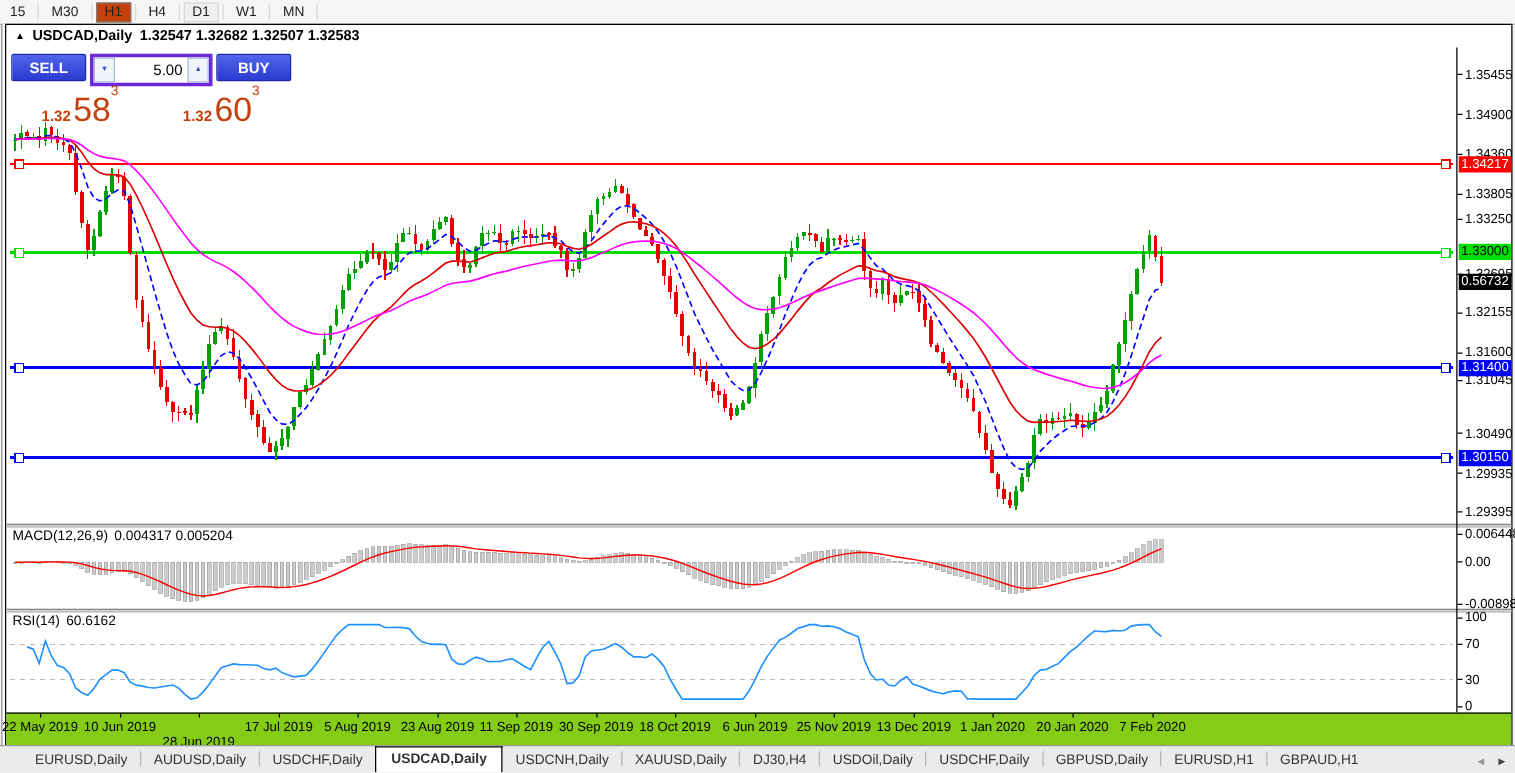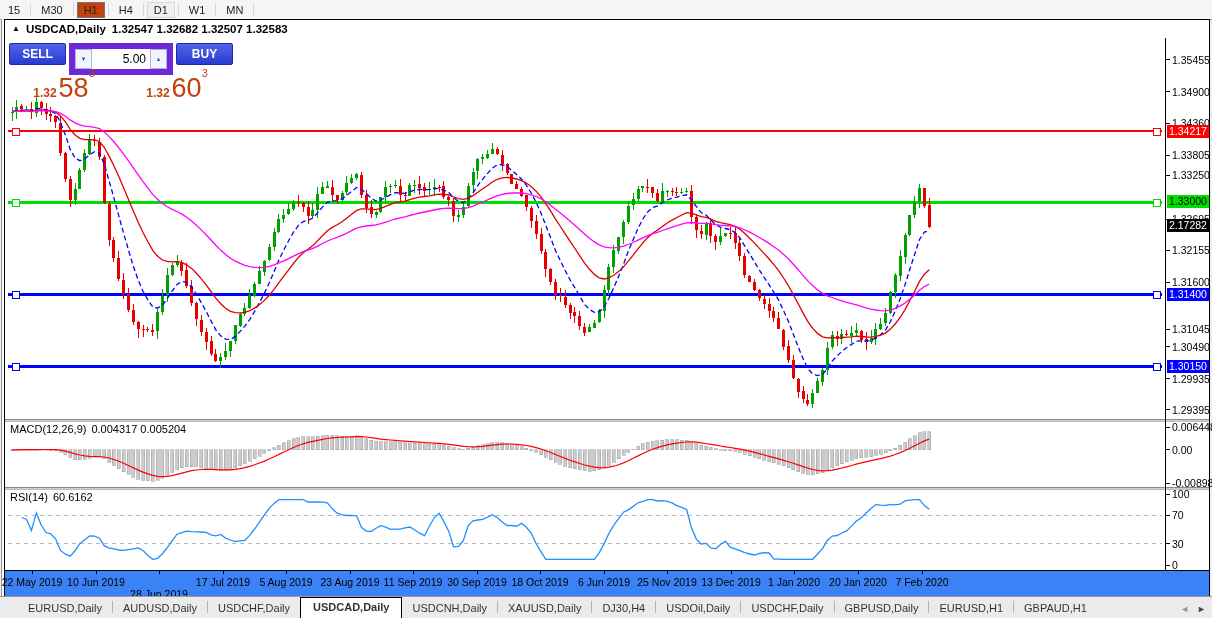--- a/index.html
+++ b/index.html
@@ -26,30 +26,30 @@
   #rsi-panel{position:absolute;left:0;top:470px;width:1160px;height:79px;}
   .ind-label{position:absolute;left:5px;top:1px;font-size:11px;color:#000;white-space:nowrap;z-index:5;}
   .ind-label span{margin-right:5px;}
   #price-axis{position:absolute;left:1160px;top:18px;width:43px;height:532px;
               border-left:1px solid #000;font-size:10.5px;color:#000;}
   .ptick{position:absolute;left:0;display:flex;align-items:center;height:12px;white-space:nowrap;}
   .ptick .dash{width:4px;height:1px;background:#000;margin-right:2px;flex:0 0 auto;}
   .flag{position:absolute;left:1px;height:13px;line-height:13px;padding:0 2px;font-size:10.5px;
         white-space:nowrap;z-index:6;}
   #date-axis{position:absolute;left:0;right:0;top:550px;height:25px;border-top:1px solid #000;
-             font-size:10.5px;color:#000;background:#3b82f6;}
+             font-size:10.5px;color:#000;background:#84cc16;}
   .date-tick{position:absolute;top:0;width:1px;height:3px;background:#000;}
   .date-label{position:absolute;top:5px;transform:translateX(-50%);white-space:nowrap;}
   
   #trade-panel{position:absolute;left:4px;top:23px;width:224px;height:59px;z-index:10;}
   .tp-row1{display:flex;height:22px;gap:3px;}
   .tp-btn{width:63px;height:22px;border:1px solid #1c2aa8;border-radius:2px;color:#fff;
           font-size:12px;font-weight:bold;background:linear-gradient(#5065ea,#2a3bd0);
           padding:0;cursor:pointer;font-family:"Liberation Sans",sans-serif;}
-  .tp-spin{flex:1;display:flex;height:20px;border:6px solid #6d28d9;background:#fff;align-items:stretch;}
+  .tp-spin{flex:1;display:flex;height:20px;border:3px solid #6d28d9;background:#fff;align-items:stretch;}
   .tp-stepbtn{width:17px;border:1px solid #aab6de;background:#f2f4fb;color:#3355cc;font-size:6px;
               line-height:6px;padding:0;cursor:pointer;}
   .tp-vol{flex:1;border:none;outline:none;font-size:12px;text-align:right;padding:0 4px;width:50px;
           font-family:"Liberation Sans",sans-serif;}
   .tp-row2{display:flex;gap:3px;margin-top:2px;}
   .tp-price{width:110px;height:34px;border-radius:2px;background:linear-gradient(#395b8e6 -60%,#2336d2 40%,#1726b0);
             color:#c2410c;display:flex;align-items:flex-end;justify-content:center;padding-bottom:2px;cursor:pointer;}
   .tp-small{font-size:12px;font-weight:bold;margin-right:2px;line-height:15px;}
   .tp-big{font-size:27px;line-height:25px;}
   .tp-sup{font-size:11px;line-height:11px;align-self:flex-start;margin-top:1px;border-bottom:1px solid #fff;}
@@ -731,41 +731,41 @@
           <span>1.32695</span>
         </div>
         <div class="ptick" style="top: 206.439px;">
           <span class="dash"></span>
           <span>1.32155</span>
         </div>
         <div class="ptick" style="top: 238.481px;">
           <span class="dash"></span>
           <span>1.31600</span>
         </div>
-        <div class="ptick" style="top: 285px;">
+        <div class="ptick" style="top: 260px;">
           <span class="dash"></span>
           <span>1.31045</span>
         </div>
         <div class="ptick" style="top: 302.565px;">
           <span class="dash"></span>
           <span>1.30490</span>
         </div>
         <div class="ptick" style="top: 334.607px;">
           <span class="dash"></span>
           <span>1.29935</span>
         </div>
         <div class="ptick" style="top: 365.783px;">
           <span class="dash"></span>
           <span>1.29395</span>
         </div>
         <div class="flag" style="top: 86.8922px; background: rgb(255, 0, 0); color: rgb(255, 255, 255);">1.34217</div>
         <div class="flag" style="top: 157.154px; background: rgb(0, 221, 0); color: rgb(0, 0, 0);">1.33000</div>
         <div class="flag" style="top: 249.528px; background: rgb(0, 0, 255); color: rgb(255, 255, 255);">1.31400</div>
         <div class="flag" style="top: 321.694px; background: rgb(0, 0, 255); color: rgb(255, 255, 255);">1.30150</div>
-        <div class="flag" style="top: 181.229px; background: rgb(0, 0, 0); color: rgb(255, 255, 255);">2.17282</div>
+        <div class="flag" style="top: 181.229px; background: rgb(0, 0, 0); color: rgb(255, 255, 255);">0.56732</div>
         <div class="ptick" style="top: 383px;">
           <span class="dash"></span>
           <span>0.006448</span>
         </div>
         <div class="ptick" style="top: 405.82px;">
           <span class="dash"></span>
           <span>0.00</span>
         </div>
         <div class="ptick" style="top: 439px;">
           <span class="dash"></span>

